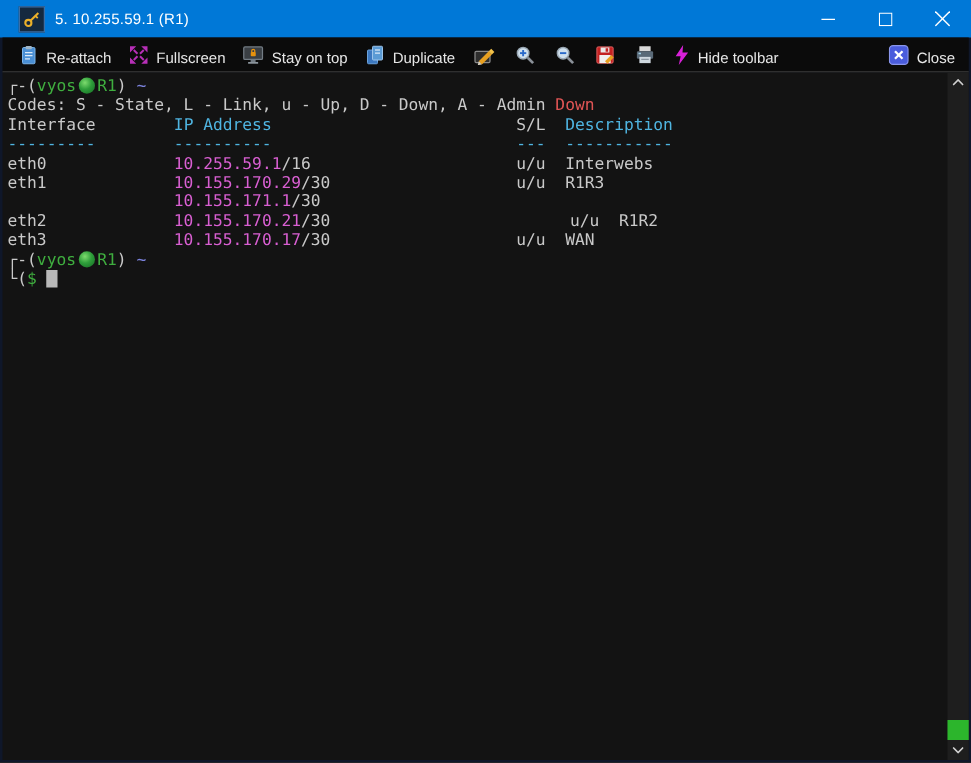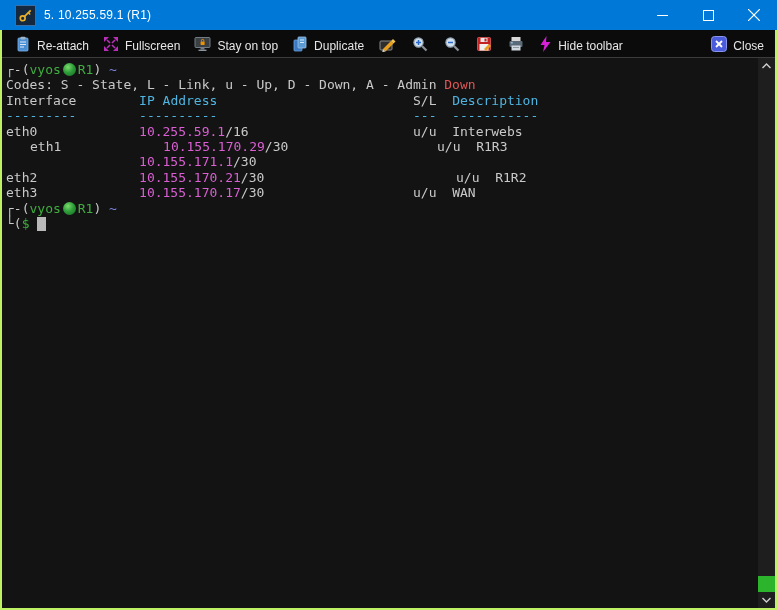--- a/index.html
+++ b/index.html
@@ -1,19 +1,19 @@
 <!DOCTYPE html>
 <html><head>
 <meta charset="utf-8">
 <style>
   html,body{margin:0;padding:0;background:#333;}
   *{box-sizing:border-box;}
   .window{
     width:777px;height:610px;
-    background:#bef264;
+    background:#0f172a;
     position:relative;
     font-family:"Liberation Sans",sans-serif;
     overflow:hidden;
   }
   
   .titlebar{
     height:30px;background:#0078d7;color:#ffffff;
     display:flex;align-items:center;
   }
   .title-icon{
@@ -212,21 +212,21 @@
   </div>
 
   <div class="content">
     <div class="terminal">
       <div>
           <div class="tline"><span style="color: rgb(201, 201, 201);">┌-(</span><span style="color: rgb(63, 174, 63);">vyos</span><span class="globe"></span><span style="color: rgb(63, 174, 63);">R1</span><span style="color: rgb(201, 201, 201);">) </span><span style="color: rgb(123, 130, 220);">~</span></div>
           <div class="tline"><span style="color: rgb(201, 201, 201);">Codes: S - State, L - Link, u - Up, D - Down, A - Admin </span><span style="color: rgb(224, 85, 85);">Down</span></div>
           <div class="tline"><span style="color: rgb(201, 201, 201);">Interface</span><span style="color: rgb(201, 201, 201);">        </span><span style="color: rgb(79, 180, 224);">IP Address</span><span style="color: rgb(201, 201, 201);">                         </span><span style="color: rgb(201, 201, 201);">S/L</span><span style="color: rgb(201, 201, 201);">  </span><span style="color: rgb(79, 180, 224);">Description</span></div>
           <div class="tline"><span style="color: rgb(79, 180, 224);">---------        ----------                         ---  -----------</span></div>
           <div class="tline"><span style="color: rgb(201, 201, 201);">eth0             </span><span style="color: rgb(217, 95, 210);">10.255.59.1</span><span style="color: rgb(201, 201, 201);">/16</span><span style="color: rgb(201, 201, 201);">                     </span><span style="color: rgb(201, 201, 201); margin-top: 19px;">u/u  Interwebs</span></div>
-          <div class="tline"><span style="color: rgb(201, 201, 201); margin-left: 24px;">eth1             </span><span style="color: rgb(217, 95, 210);">10.155.170.29</span><span style="color: rgb(201, 201, 201);">/30</span><span style="color: rgb(201, 201, 201);">                   </span><span style="color: rgb(201, 201, 201);">u/u  R1R3</span></div>
+          <div class="tline"><span style="color: rgb(201, 201, 201);">eth1             </span><span style="color: rgb(217, 95, 210);">10.155.170.29</span><span style="color: rgb(201, 201, 201);">/30</span><span style="color: rgb(201, 201, 201);">                   </span><span style="color: rgb(201, 201, 201);">u/u  R1R3</span></div>
           <div class="tline"><span style="color: rgb(201, 201, 201);">                 </span><span style="color: rgb(217, 95, 210);">10.155.171.1</span><span style="color: rgb(201, 201, 201);">/30</span></div>
           <div class="tline"><span style="color: rgb(201, 201, 201);">eth2             </span><span style="color: rgb(217, 95, 210); text-align: right;">10.155.170.21</span><span style="color: rgb(201, 201, 201);">/30</span><span style="color: rgb(201, 201, 201);">                   </span><span style="color: rgb(201, 201, 201); margin-left: 43px;">u/u  R1R2</span></div>
           <div class="tline"><span style="color: rgb(201, 201, 201);">eth3             </span><span style="color: rgb(217, 95, 210);">10.155.170.17</span><span style="color: rgb(201, 201, 201);">/30</span><span style="color: rgb(201, 201, 201);">                   </span><span style="color: rgb(201, 201, 201);">u/u  WAN</span></div>
           <div class="tline"><span style="color: rgb(201, 201, 201);">┌-(</span><span style="color: rgb(63, 174, 63);">vyos</span><span class="globe"></span><span style="color: rgb(63, 174, 63);">R1</span><span style="color: rgb(201, 201, 201);">) </span><span style="color: rgb(123, 130, 220);">~</span></div>
           <div class="tline"><span style="color: rgb(201, 201, 201);">└(</span><span style="color: rgb(63, 174, 63);">$</span><span style="color: rgb(201, 201, 201);"> </span><span class="cursor"></span></div>
         </div>
     </div>
 
     <div class="scrollbar">
       <div class="scroll-arrow">

